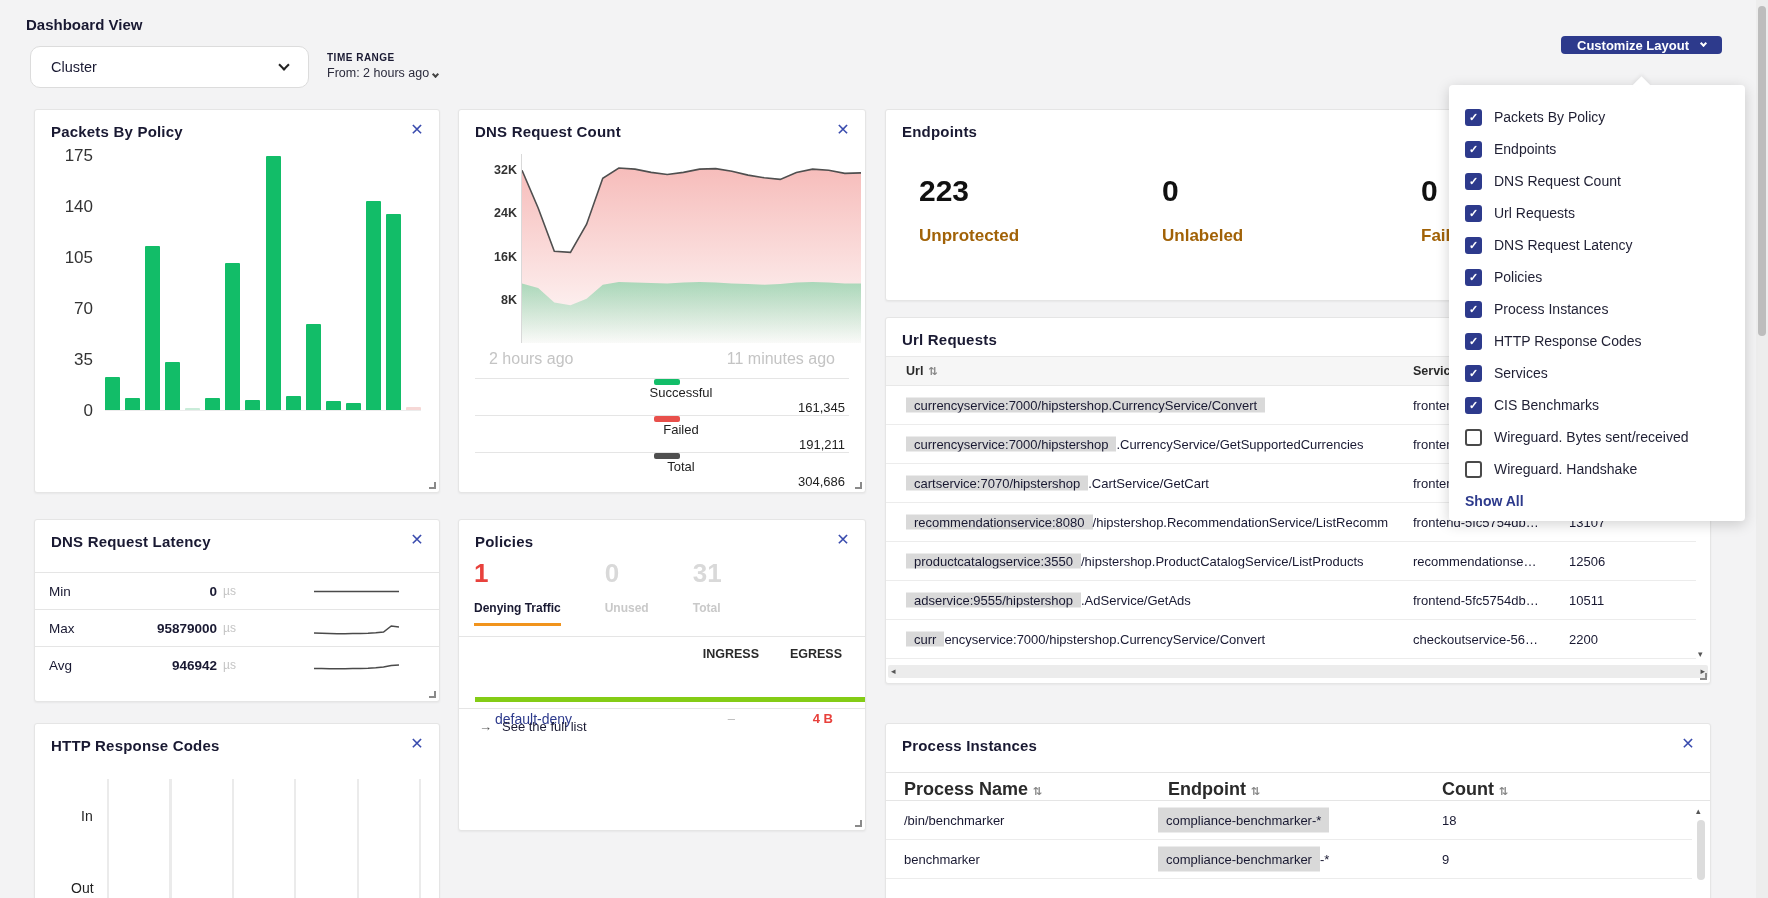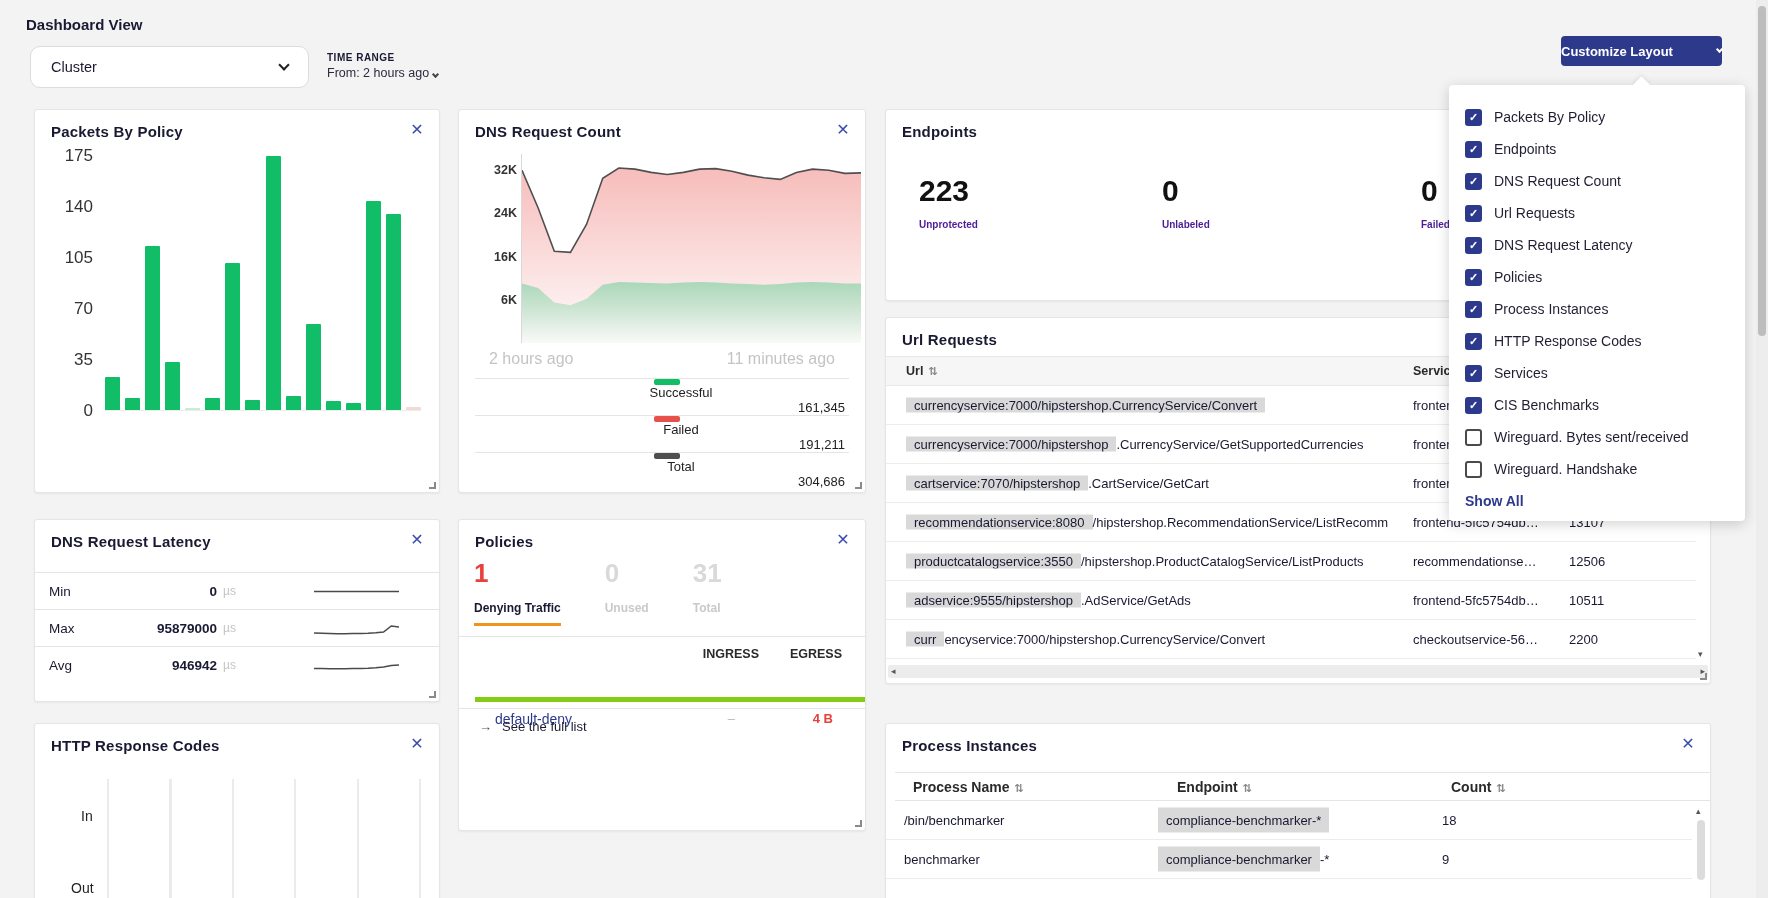--- a/index.html
+++ b/index.html
@@ -13,23 +13,23 @@
     border:1px solid #dcdcdc; border-radius:10px; display:flex; align-items:center; padding:0 20px;
     font-size:14.5px; color:#191932; cursor:pointer; }
   .view-select .chev { margin-left:auto; }
   .chev { width:8px; height:8px; border-right:2px solid #222; border-bottom:2px solid #222;
     transform:rotate(45deg); display:inline-block; margin-top:-4px; }
   .chev.small { width:5px; height:5px; }
   .chev.white { border-color:#fff; }
   .time-range { position:absolute; left:327px; top:52px; }
   .time-range .tr-label { font-size:10px; font-weight:700; letter-spacing:.5px; color:#191932; }
   .time-range .tr-value { font-size:12.5px; color:#2b2b3c; margin-top:3px; cursor:pointer; }
-  .customize-btn { position:absolute; left:1561px; top:36px; width:161px; height:30px; background:#2d3a8c;
+  .customize-btn { position:absolute; left:1561px; top:36px; width:161px; height:18px; background:#2d3a8c;
     border-radius:4px; color:#fff; font-size:13px; font-weight:600; display:flex; align-items:center;
-    justify-content:space-between; gap:12px; cursor:pointer; }
+    justify-content:center; gap:12px; cursor:pointer; }
 
   
   .card { position:absolute; background:#fff; border:1px solid #e5e5e5; border-radius:3px;
     box-shadow:0 1px 2px rgba(0,0,0,.05); }
   .card-title { position:absolute; left:16px; top:13px; font-size:15px; font-weight:700; color:#191932; letter-spacing:.2px; }
   .close { position:absolute; top:10px; right:12px; width:20px; height:20px; color:#3a4cae;
     font-size:16px; line-height:20px; text-align:center; cursor:pointer; }
   .close::after { content:"✕"; }
   .resize-handle { position:absolute; right:3px; bottom:3px; width:7px; height:7px;
     border-right:2px solid #8a8a8a; border-bottom:2px solid #8a8a8a; cursor:nwse-resize; }
@@ -64,21 +64,21 @@
   .dns-xlabel.left { left:30px; } .dns-xlabel.right { right:30px; }
   .dns-legend { position:absolute; left:16px; right:16px; top:268px; }
   .dns-leg-row { height:37px; border-top:1px solid #e5e5e5; display:flex; align-items:center;flex-direction:column; }
   .dns-leg-row .swatch { width:26px; height:7px; border-radius:2px; margin-left:10px; }
   .dns-leg-row .leg-name { margin-left:38px; font-size:13px; color:#222; }
   .dns-leg-row .leg-value { margin-left:auto; margin-right:4px; font-size:13px; color:#222; }
 
   
   .ep-stat { position:absolute; top:64px; }
   .ep-value { font-size:30px; font-weight:800; color:#111; }
-  .ep-label { font-size:10px; font-weight:700; color:#4c1d95; margin-top:11px; }
+  .ep-label { font-size:17px; font-weight:700; color:#a16207; margin-top:18px; }
 
   
   .sort-icon { color:#888; font-size:11px; font-family:"DejaVu Sans", sans-serif; margin-left:5px; cursor:pointer; }
   .sort-icon::after { content:"⇅"; }
   .chip { background:#d9d9d9; padding:5px 8px; }
 
   
   .ur-head { position:absolute; left:0; right:0; top:38px; height:30px; background:#f6f6f6;
     border-top:1px solid #e8e8e8; border-bottom:1px solid #e8e8e8; font-size:12.5px; font-weight:700; color:#2a2a2a; }
   .ur-head .col-url { position:absolute; left:20px; top:7px; }
@@ -131,21 +131,21 @@
 
   
   .http-grid { position:absolute; left:72px; right:16px; top:55px; height:222px;
     background:repeating-linear-gradient(to right, #ebebeb 0 2px, transparent 2px 62.5px); }
   .http-row-label { position:absolute; font-size:14px; color:#222; }
   .http-row-label.in { left:46px; top:84px; }
   .http-row-label.out { left:36px; top:156px; }
 
   
   .pr-head { position:absolute; left:0; right:0; top:48px; height:29px;
-    border-top:1px solid #e5e5e5; border-bottom:1px solid #e5e5e5; font-size:14px; font-weight:700; color:#2a2a2a;margin-left:9px; }
+    border-top:1px solid #e5e5e5; border-bottom:1px solid #e5e5e5; font-size:18px; font-weight:700; color:#2a2a2a; }
   .pr-head .col-process { position:absolute; left:18px; top:6px; }
   .pr-head .col-endpoint { position:absolute; left:282px; top:6px; }
   .pr-head .col-count { position:absolute; left:556px; top:6px; }
   .pr-rows { position:absolute; left:0; right:18px; top:77px; }
   .pr-row { position:relative; height:39px; border-bottom:1px solid #ececec; font-size:13px; color:#191932; }
   .pr-row .proc-cell { position:absolute; left:18px; top:50%; transform:translateY(-50%); }
   .pr-row .ep-cell { position:absolute; left:272px; top:50%; transform:translateY(-50%); white-space:nowrap; }
   .pr-row .cnt-cell { position:absolute; left:556px; top:50%; transform:translateY(-50%); }
   .pr-vscroll { position:absolute; right:3px; top:82px; bottom:8px; width:12px; }
   .pr-vscroll .arrow-up { position:absolute; top:0; left:1px; font-size:9px; color:#555; cursor:pointer; }
@@ -225,21 +225,21 @@
     <div class="resize-handle"></div>
   </div>
 
   <div class="card" id="card-dnscount">
     <div class="card-title">DNS Request Count</div>
     <div class="close"></div>
     <div class="dns-yticks">
         <div class="ytick" style="top: 8.57143%;">32K</div>
         <div class="ytick" style="top: 31.4286%;">24K</div>
         <div class="ytick" style="top: 54.2857%;">16K</div>
-        <div class="ytick" style="top: 77.1429%;">6K</div>
+        <div class="ytick" style="top: 77.1429%;">8K</div>
       </div>
     <div class="dns-plot">
       <svg viewBox="0 0 340 189" preserveAspectRatio="none">
         <defs>
           <linearGradient id="gRed" x1="0" y1="0" x2="0" y2="1">
             <stop offset="0" stop-color="#e8504b" stop-opacity="0.38"></stop>
             <stop offset="1" stop-color="#e8504b" stop-opacity="0.02"></stop>
           </linearGradient>
           <linearGradient id="gGreen" x1="0" y1="0" x2="0" y2="1">
             <stop offset="0" stop-color="#12bd68" stop-opacity="0.35"></stop>

